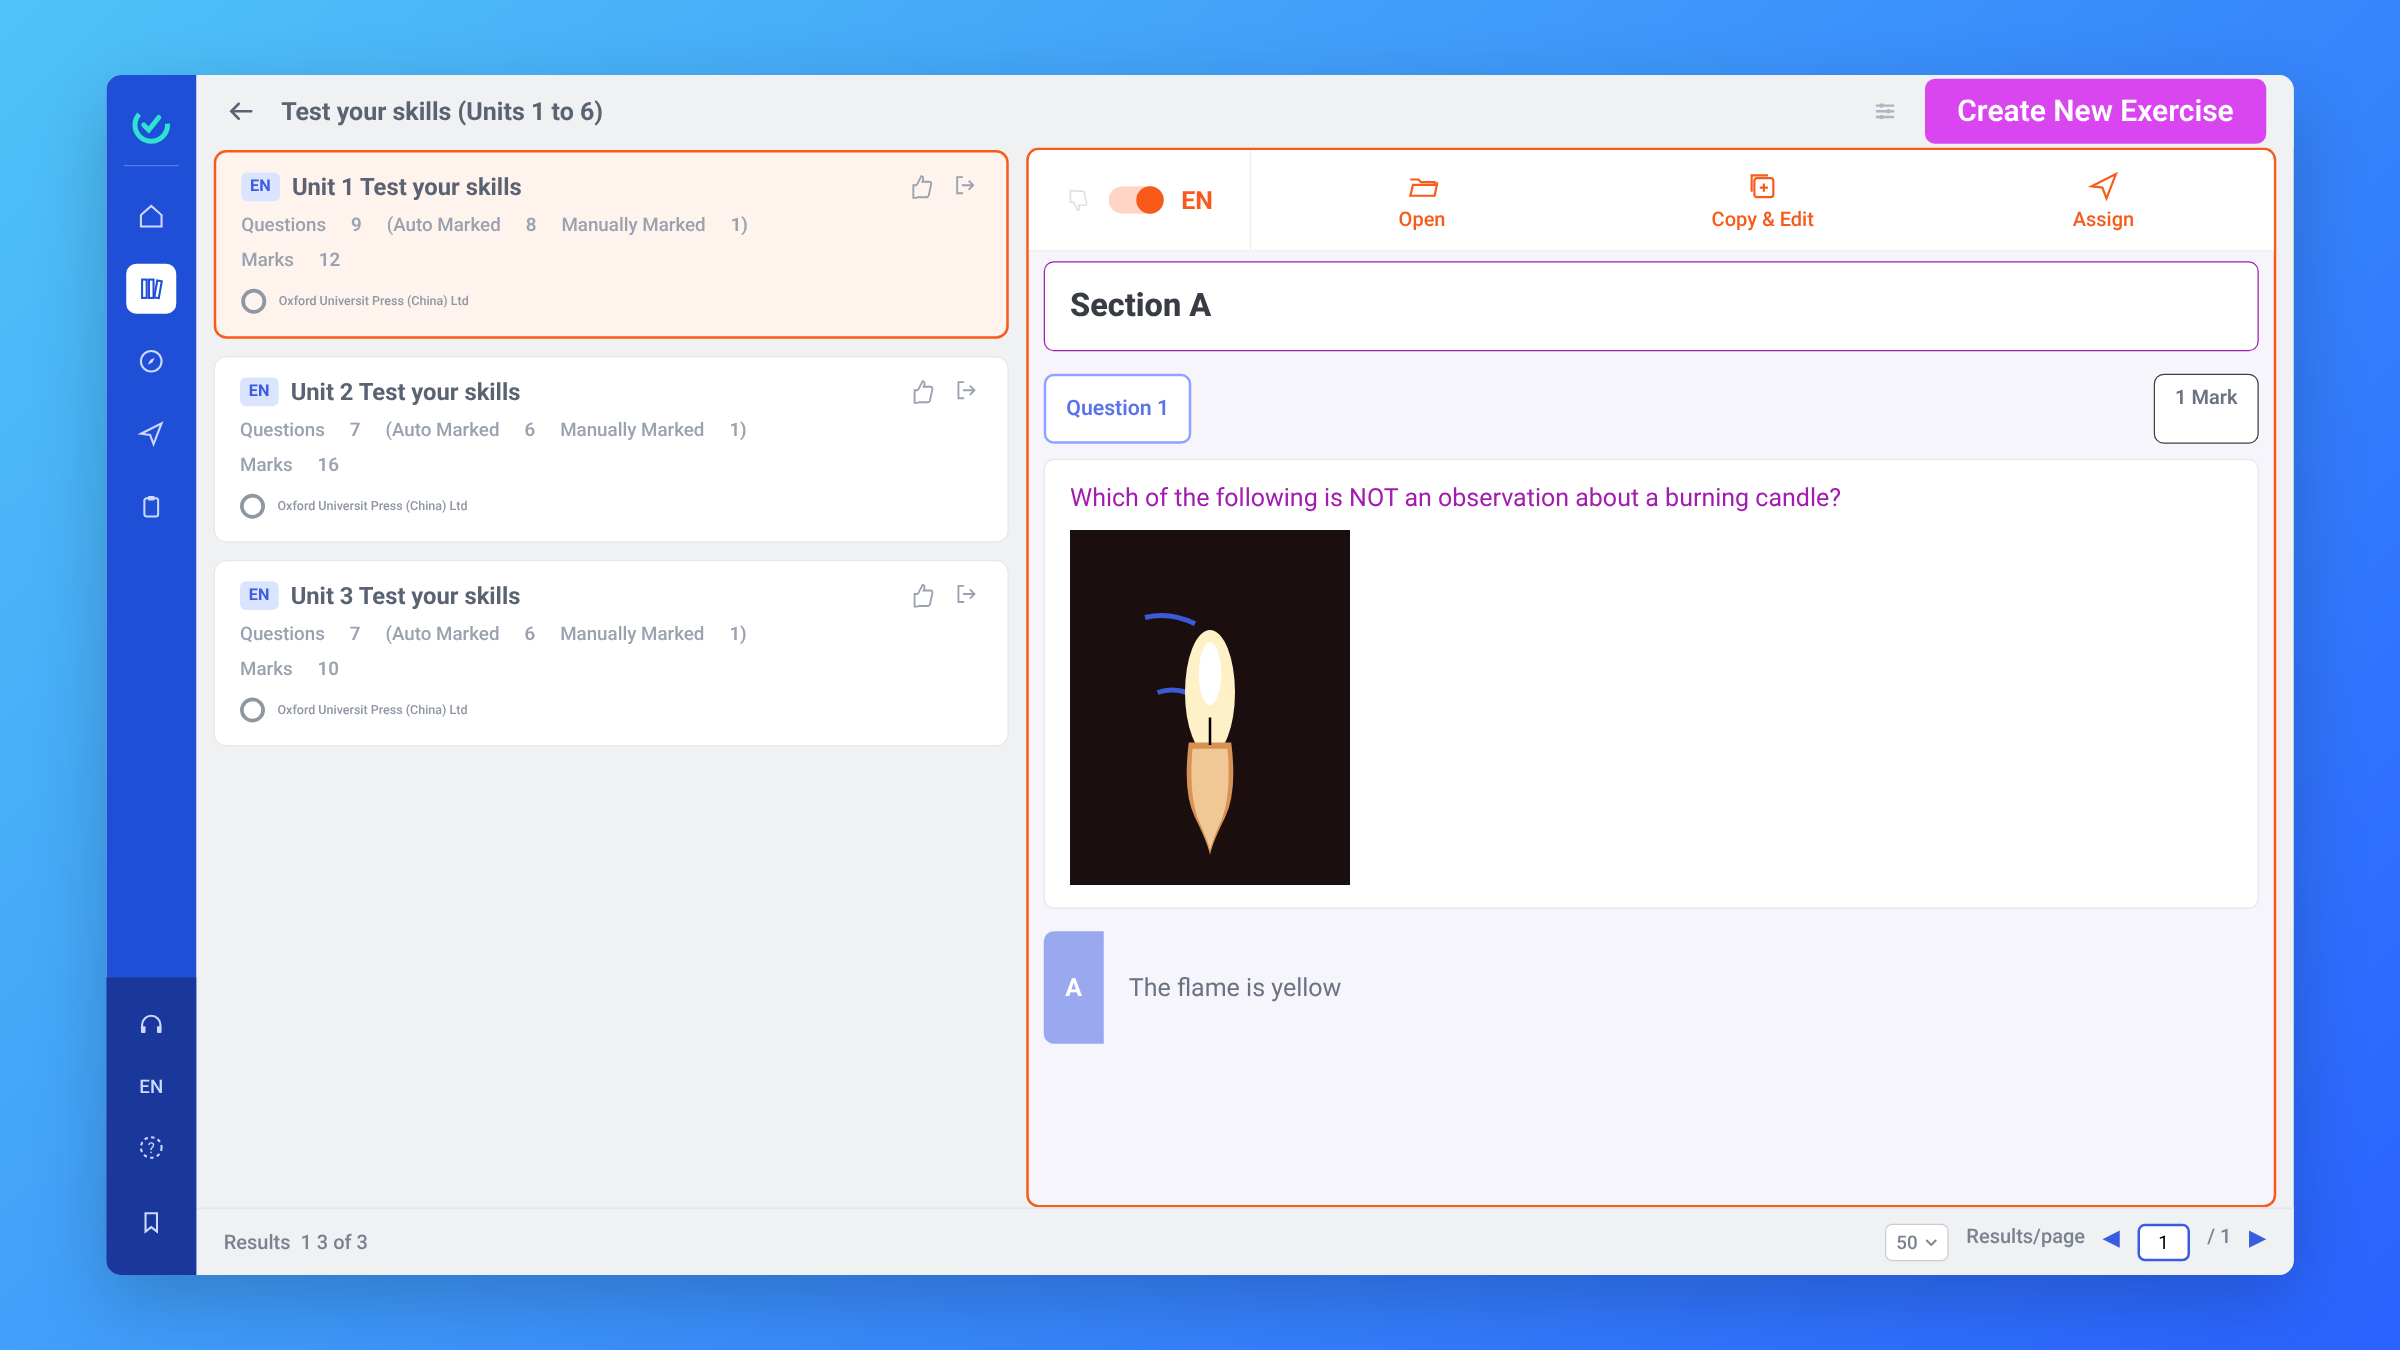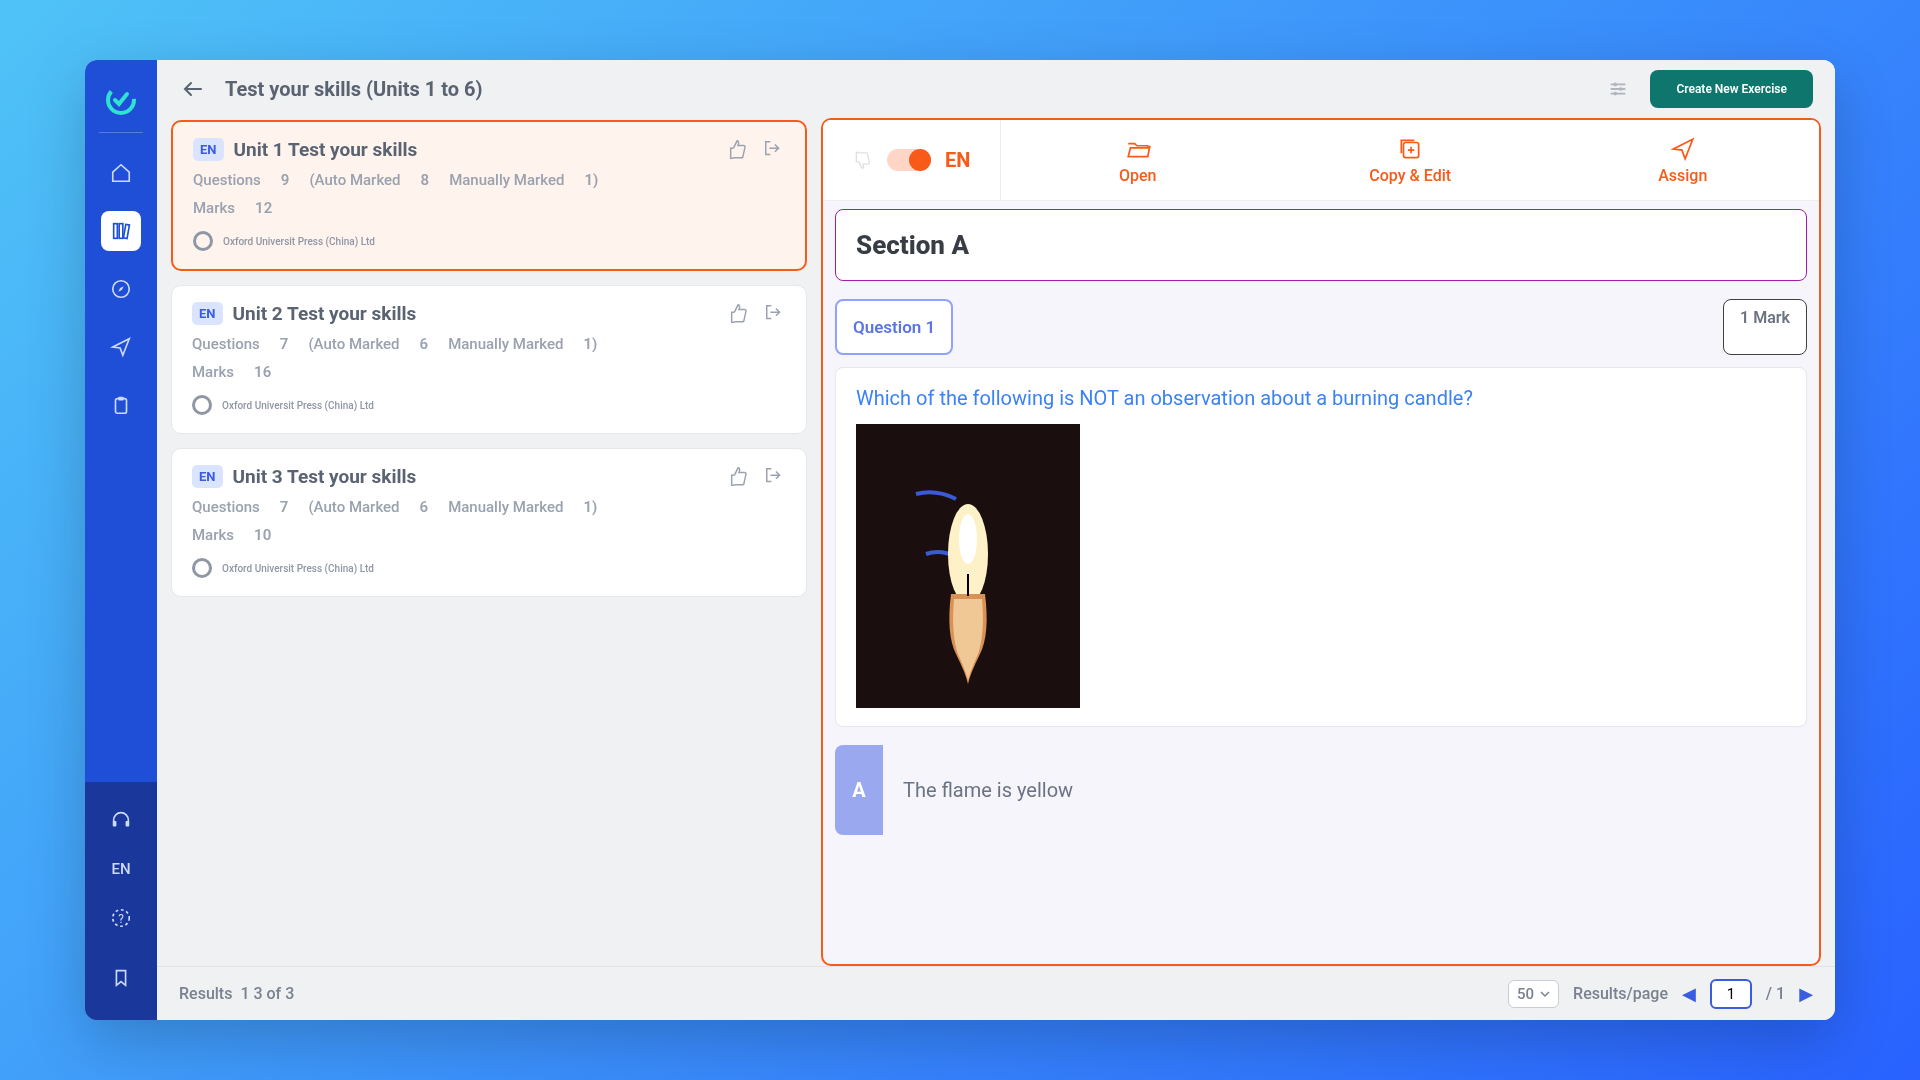--- a/index.html
+++ b/index.html
@@ -13,21 +13,21 @@
 .nav-item.active{background:#fff;color:#1e4fd6}
 .sidebar-bottom{margin-top:auto;background:#1a389b;width:100%;display:flex;flex-direction:column;align-items:center;padding:18px 0 22px;gap:20px}
 .sidebar-bottom .nav-item{color:#cdd9ff}
 .lang-text{color:#cdd9ff;font-size:15px;font-weight:500}
 .main{flex:1;display:flex;flex-direction:column}
 .topbar{height:58px;display:flex;align-items:center;padding:0 22px;gap:18px;background:#eff1f3}
 .back-btn{width:28px;height:28px;display:flex;align-items:center;justify-content:center;color:#5a6372;cursor:pointer}
 .page-title{font-size:20px;font-weight:700;color:#5a6372}
 .topbar-right{margin-left:auto;display:flex;align-items:center;gap:18px}
 .filter-btn{width:28px;height:28px;display:flex;align-items:center;justify-content:center;color:#b0b5c0;cursor:pointer}
-.create-btn{background:#0f766e;color:#fff;border:none;padding:12px 26px;border-radius:8px;font-size:12px;font-weight:600;cursor:pointer}
+.create-btn{background:#d946ef;color:#fff;border:none;padding:12px 26px;border-radius:8px;font-size:24px;font-weight:600;cursor:pointer}
 .content{flex:1;display:flex;gap:14px;padding:0 0 0 14px;overflow:hidden}
 .left-col{width:636px;display:flex;flex-direction:column;gap:14px;padding-top:2px}
 .exercise-card{background:#fff;border:1px solid #e5e7eb;border-radius:10px;padding:16px 20px 18px;position:relative}
 .exercise-card.selected{border:2px solid #f85b19;background:#fff3ed}
 .card-head{display:flex;align-items:center;gap:10px}
 .lang-badge{background:#dbe4ff;color:#3a5ce0;font-size:13px;font-weight:700;padding:4px 7px;border-radius:5px}
 .card-title{font-size:19px;font-weight:700;color:#5a6372}
 .card-actions{margin-left:auto;display:flex;gap:14px;color:#9aa1af}
 .card-actions span{cursor:pointer}
 .card-meta{margin-top:10px;font-size:15px;color:#9aa1af;font-weight:500;display:flex;gap:20px}
@@ -43,27 +43,27 @@
 .lang-label{color:#f85b19;font-weight:700;font-size:20px}
 .action-item{flex:1;display:flex;flex-direction:column;align-items:center;justify-content:center;gap:4px;color:#f85b19;cursor:pointer;height:80px}
 .action-item .aicon{font-size:22px}
 .action-item .alabel{font-size:16px;font-weight:500}
 .preview-body{flex:1;padding:8px 12px;overflow-y:auto}
 .section-head{background:#fff;border:1px solid #a21caf;border-radius:8px;padding:20px 20px;font-size:26px;font-weight:800;color:#383c44}
 .q-head{display:flex;justify-content:space-between;margin-top:18px}
 .q-label{border:2px solid #8fa2ff;color:#5b74e8;border-radius:8px;padding:16px 16px;font-size:17px;font-weight:600;background:#fff}
 .q-mark{border:1px solid #404040;color:#6b7382;border-radius:8px;padding:8px 16px;font-size:16px;font-weight:600;background:#fff}
 .q-body{background:#fff;border:1px solid #e5e7eb;border-radius:8px;margin-top:12px;padding:18px 20px}
-.q-text{font-size:20px;color:#3b82f6;margin-bottom:14px}
+.q-text{font-size:20px;color:#a21caf;margin-bottom:14px}
 .q-image{width:224px;height:284px;background:#1a0e0e;display:flex;align-items:center;justify-content:center}
 .answer{display:flex;align-items:center;gap:20px;margin-top:18px}
 .ans-badge{width:48px;height:90px;background:#9aa8ef;color:#fff;display:flex;align-items:center;justify-content:center;font-size:20px;font-weight:700;border-radius:8px 0 0 8px}
 .ans-text{font-size:20px;color:#6b7382}
 .footer{height:54px;background:#eff1f3;border-top:1px solid #e1e3e8;display:flex;align-items:center;padding:0 22px;color:#7a8190;font-size:16px;font-weight:500}
-.footer-right{margin-left:auto;display:flex;align-items:center;gap:14px}
+.footer-right{margin-left:auto;display:flex;gap:14px}
 .page-size{border:1px solid #c9ccd4;border-radius:6px;padding:4px 8px;display:flex;align-items:center;gap:6px;background:#fff;font-size:15px}
 .page-input{width:42px;border:2px solid #3a5ce0;border-radius:6px;text-align:center;font-size:15px;padding:4px 0;background:#fff}
 .page-nav{color:#3a5ce0;cursor:pointer;font-size:18px}
 svg{display:block}
 </style>
 </head>
 <body>
 
 <div class="app-window">
   <div class="sidebar">

